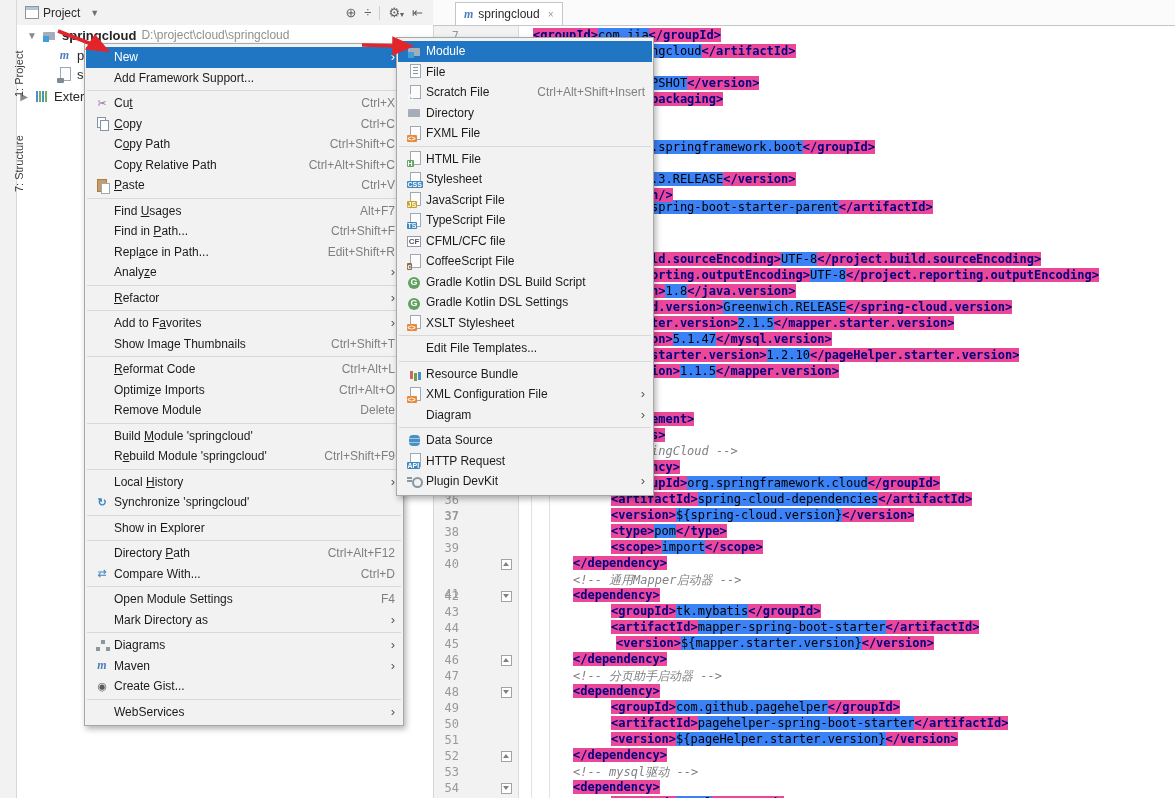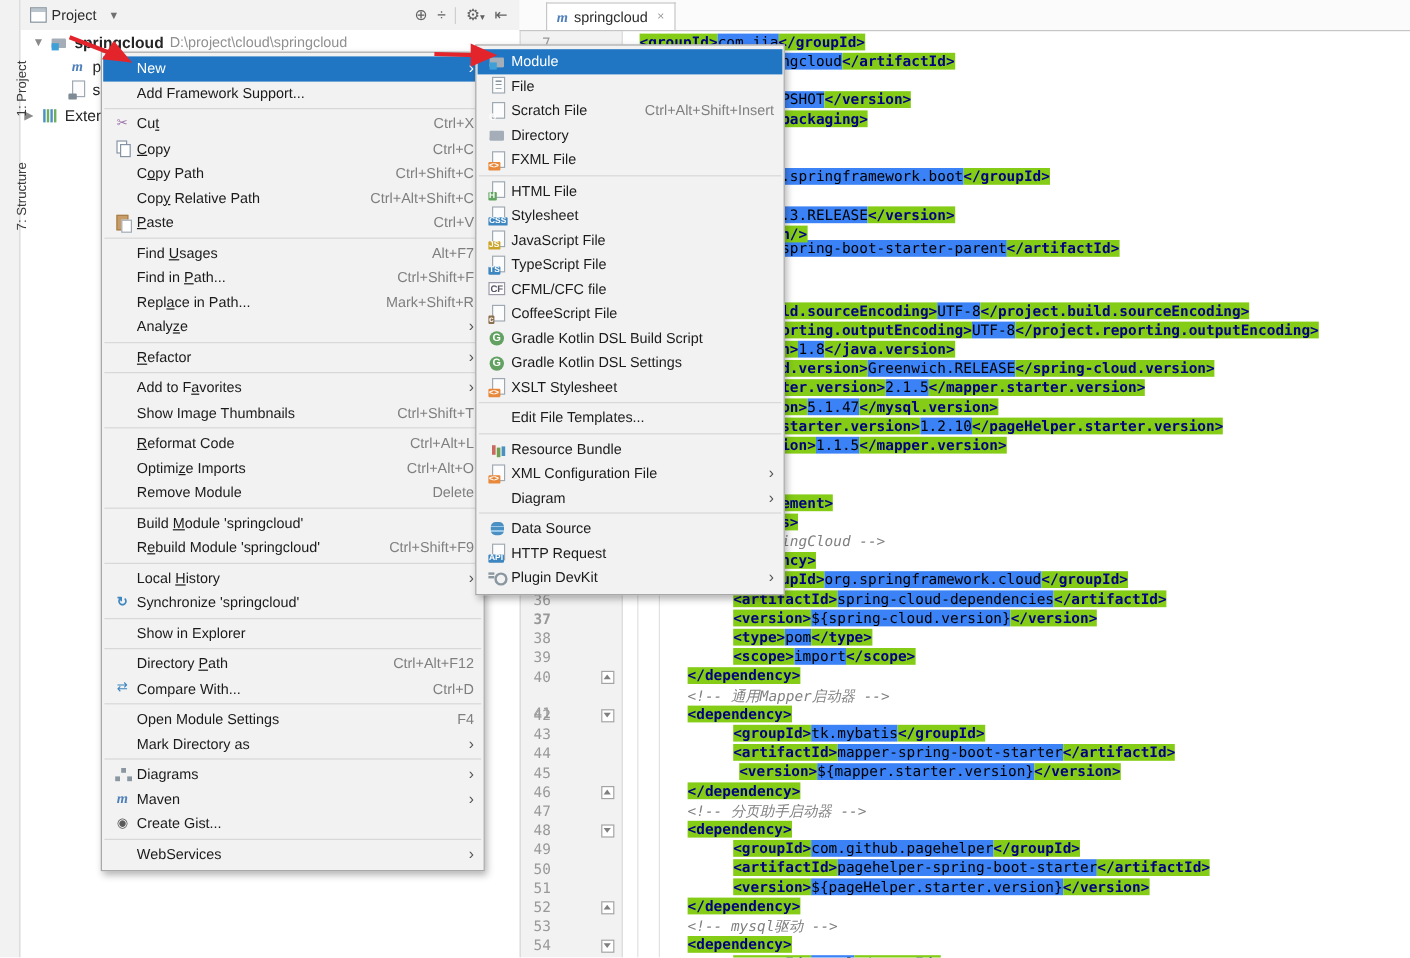--- a/index.html
+++ b/index.html
@@ -31,21 +31,21 @@
   .tclose{color:#9a9a9a;font-size:10px;margin-left:3px}
   .gutter{position:absolute;left:433px;top:25px;width:84px;height:773px;background:#F2F2F2;
           border-right:1px solid #DADADA;border-left:1px solid #D6D6D6;z-index:1}
   .iguide{position:absolute;width:1px;background:#E2E2E2;z-index:1}
   .ln{position:absolute;left:437px;width:22px;text-align:right;font:12px "DejaVu Sans Mono",monospace;
       color:#999;height:16px;line-height:16px;z-index:3}
   .fd{position:absolute;left:501px;width:9px;height:9px;border:1px solid #A3A3A3;background:#fff;z-index:3}
   .fd.d::after{content:"";position:absolute;left:1px;top:2px;border:3px solid transparent;border-top:4px solid #7f7f7f}
   .fd.u::after{content:"";position:absolute;left:1px;top:-1px;border:3px solid transparent;border-bottom:4px solid #7f7f7f}
   .cl{position:absolute;height:16px;line-height:16px;font:12px "DejaVu Sans Mono",monospace;white-space:pre;z-index:2}
-  .st{color:#000080;font-weight:bold;background:#84cc16}
+  .st{color:#000080;font-weight:bold;background:#ec4899}
   .sp{color:#000;background:#3b82f6}
   .sc{color:#808080;font-style:italic}
 
   
   .menu{position:absolute;background:#F2F2F2;border:1px solid #A8A8A8;box-shadow:2px 3px 6px rgba(0,0,0,.3);
         padding:3px 1px;font-size:12px;color:#1b1b1b}
   .ctx{left:84px;top:43px;width:316px;z-index:20}
   .sub{left:396px;top:37px;width:254px;z-index:21}
   .mrow{display:flex;align-items:center;height:20.5px;padding:0 7px 0 4px}
   .mrow.sel{background:#2176C4;color:#fff}
@@ -309,21 +309,21 @@
       <span class="msc">Alt+F7</span>
     </div>
     <div class="mrow">
       <span class="mico"></span>
       <span class="mlabel">Find in <u>P</u>ath...</span>
       <span class="msc">Ctrl+Shift+F</span>
     </div>
     <div class="mrow">
       <span class="mico"></span>
       <span class="mlabel">Repl<u>a</u>ce in Path...</span>
-      <span class="msc">Mark+Shift+R</span>
+      <span class="msc">Edit+Shift+R</span>
     </div>
     <div class="mrow">
       <span class="mico"></span>
       <span class="mlabel">Analy<u>z</u>e</span>
       <span class="marr">›</span>
     </div>
     <div class="msep"></div>
     <div class="mrow">
       <span class="mico"></span>
       <span class="mlabel"><u>R</u>efactor</span>

